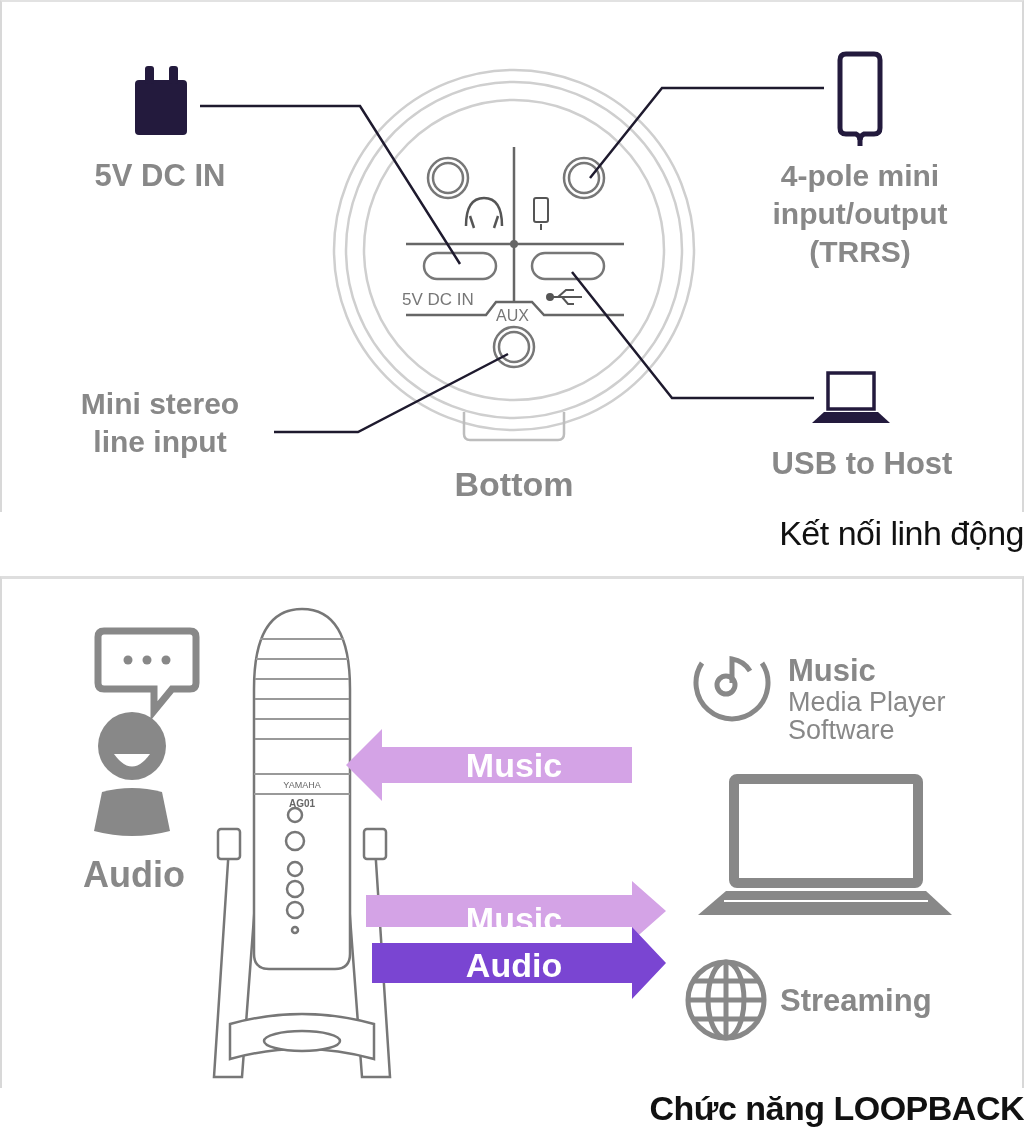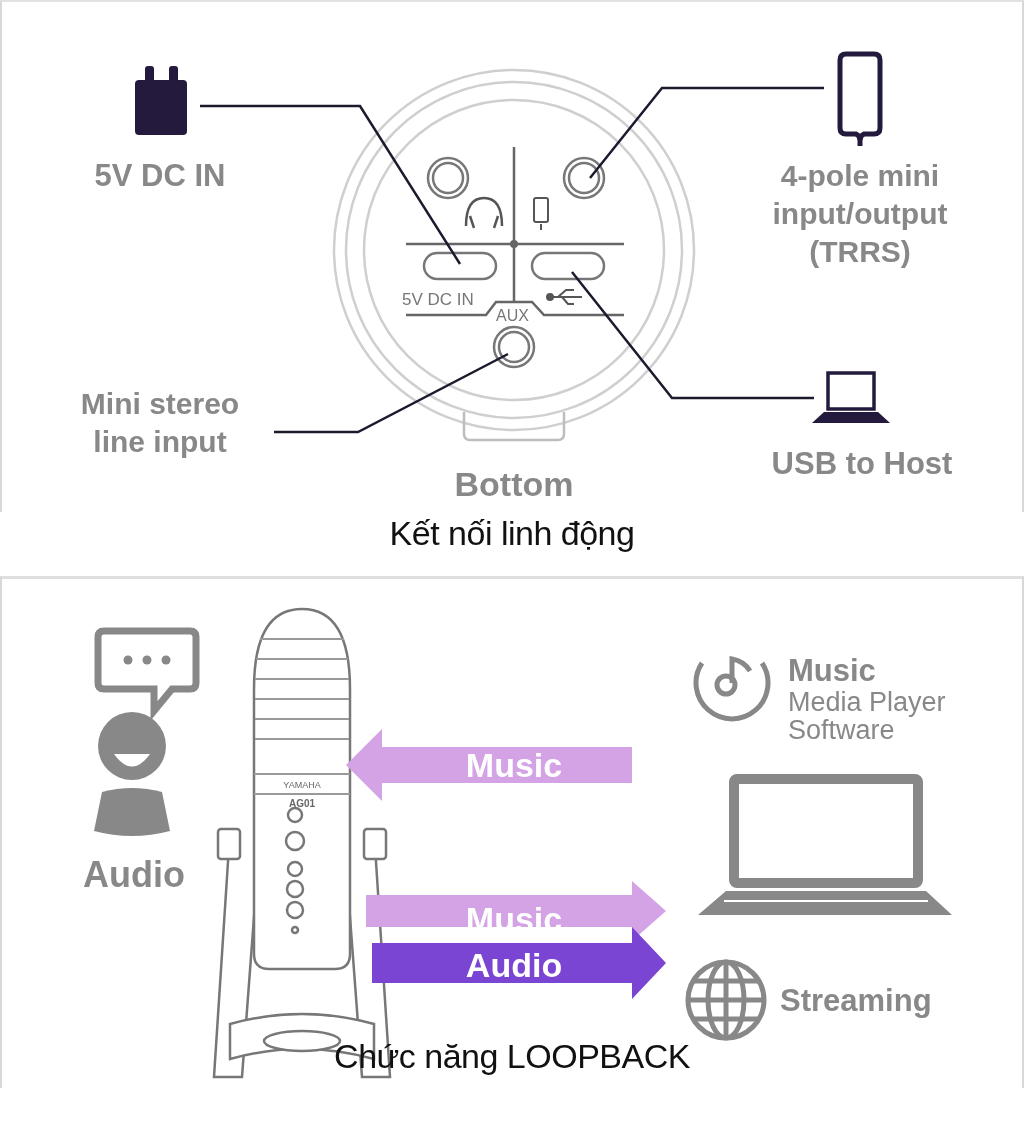--- a/index.html
+++ b/index.html
@@ -1,22 +1,22 @@
 <!DOCTYPE html>
 <html><head>
 <meta charset="utf-8">
 <style>
   html, body { margin:0; padding:0; background:#ffffff; }
   body { width:1024px; height:1146px; position:relative; overflow:hidden; font-family:"Liberation Sans", sans-serif; }
   .panel { position:absolute; left:0; width:1024px; background:#fff; border-left:2px solid #d8d8d8; border-right:2px solid #d8d8d8; box-sizing:border-box; }
   #panel1 { top:0; height:512px; border-top:2px solid #e2e2e2; }
   #panel2 { top:576px; height:512px; border-top:3px solid #dedede; }
-  .caption { position:absolute; left:0; width:1024px; text-align:center; font-family:"Liberation Sans", sans-serif; font-size:34px; color:#111; letter-spacing:-0.5px; }
+  .caption { position:absolute; left:0; width:1024px; text-align:right; font-family:"Liberation Sans", sans-serif; font-size:34px; color:#111; letter-spacing:-0.5px; }
   #cap1 { top:514px; }
-  #cap2 { top:1037px; }
+  #cap2 { top:1089px;font-weight:bold; }
   svg { position:absolute; left:0; top:0; }
   .lbl { font-family:"Liberation Sans", sans-serif; font-weight:bold; fill:#888888; }
   .lbl-reg { font-family:"Liberation Sans", sans-serif; fill:#888888; }
   .arrowtxt { font-family:"Liberation Sans", sans-serif; font-weight:bold; fill:#ffffff; font-size:34px; }
   .small { font-family:"Liberation Sans", sans-serif; fill:#777; }
 </style>
 </head>
 <body>
 
 <div class="panel" id="panel1">

